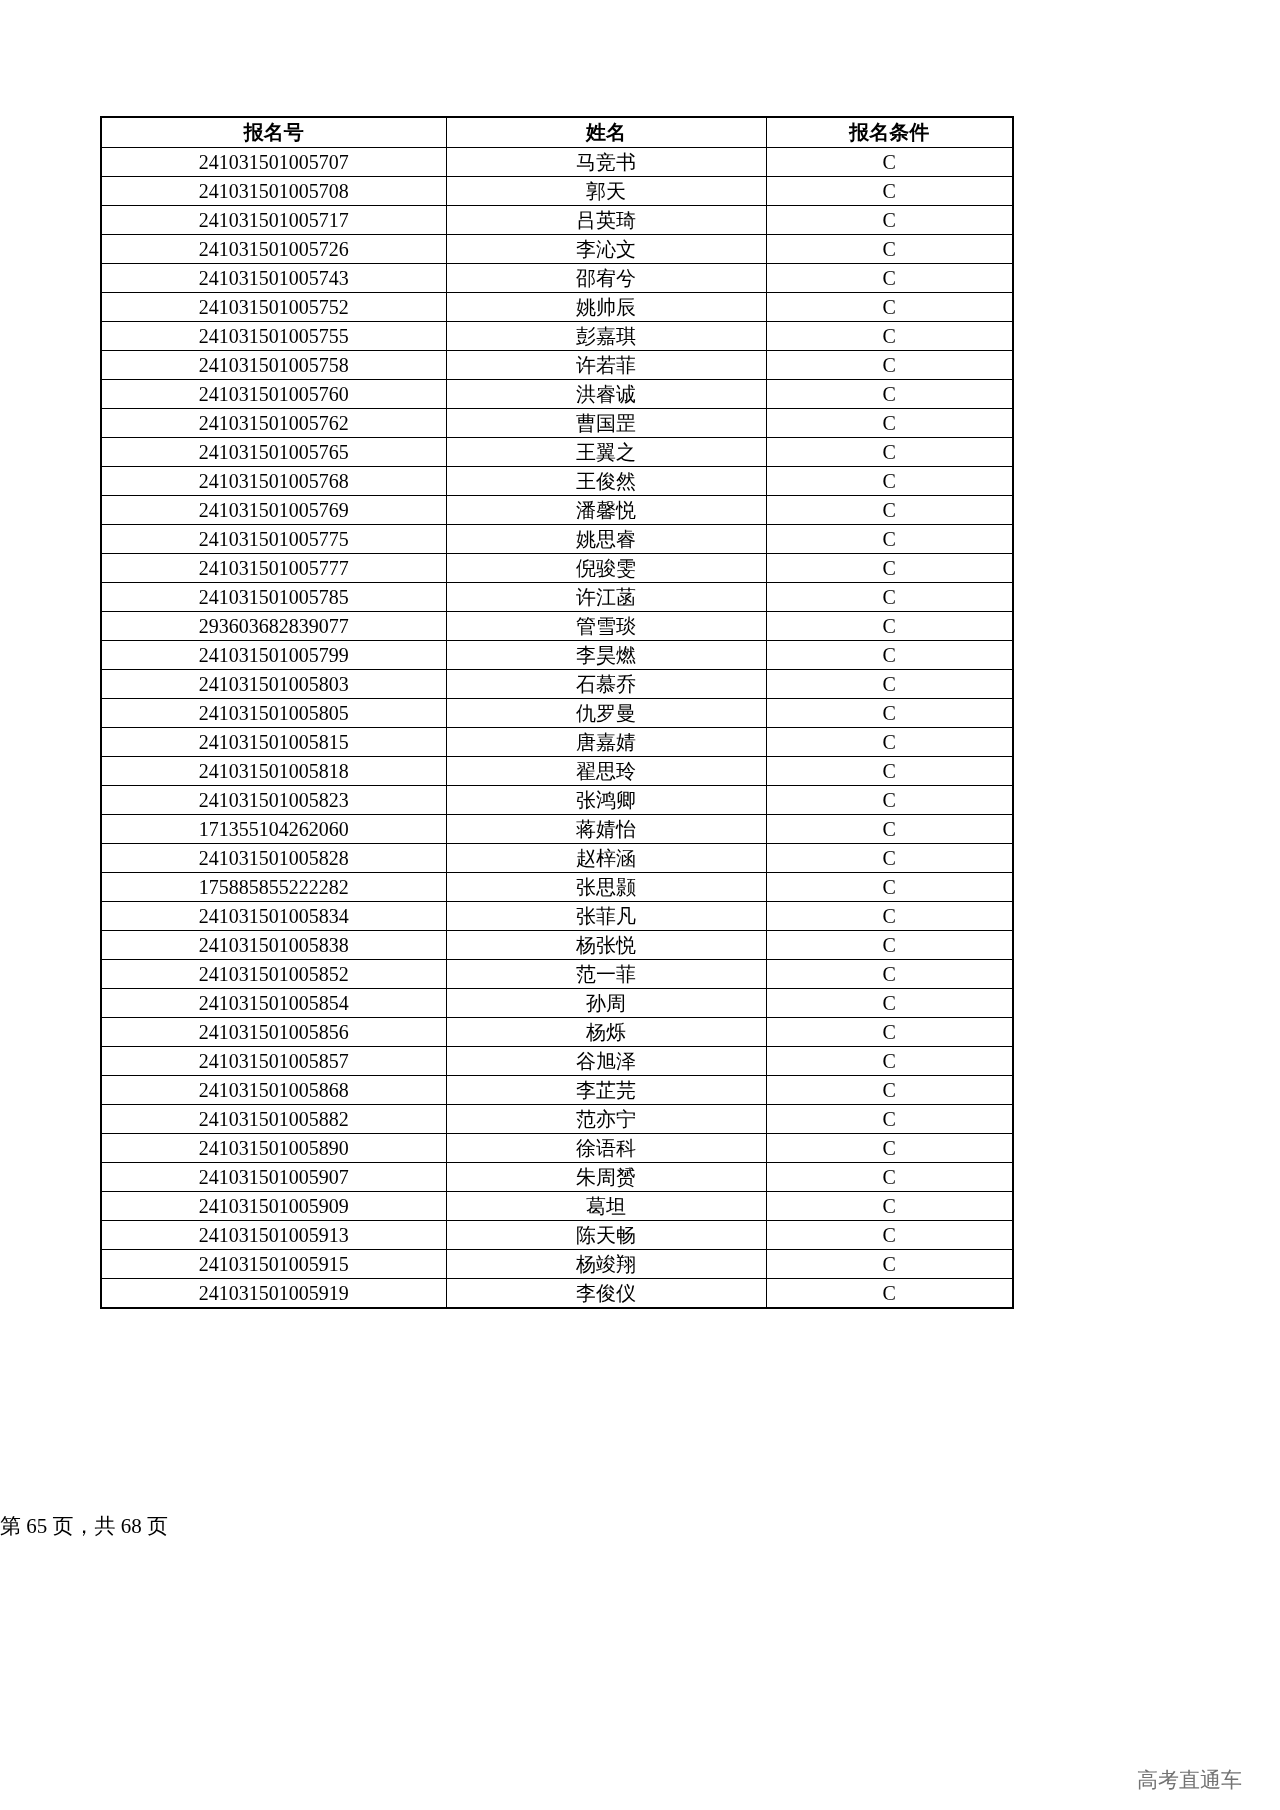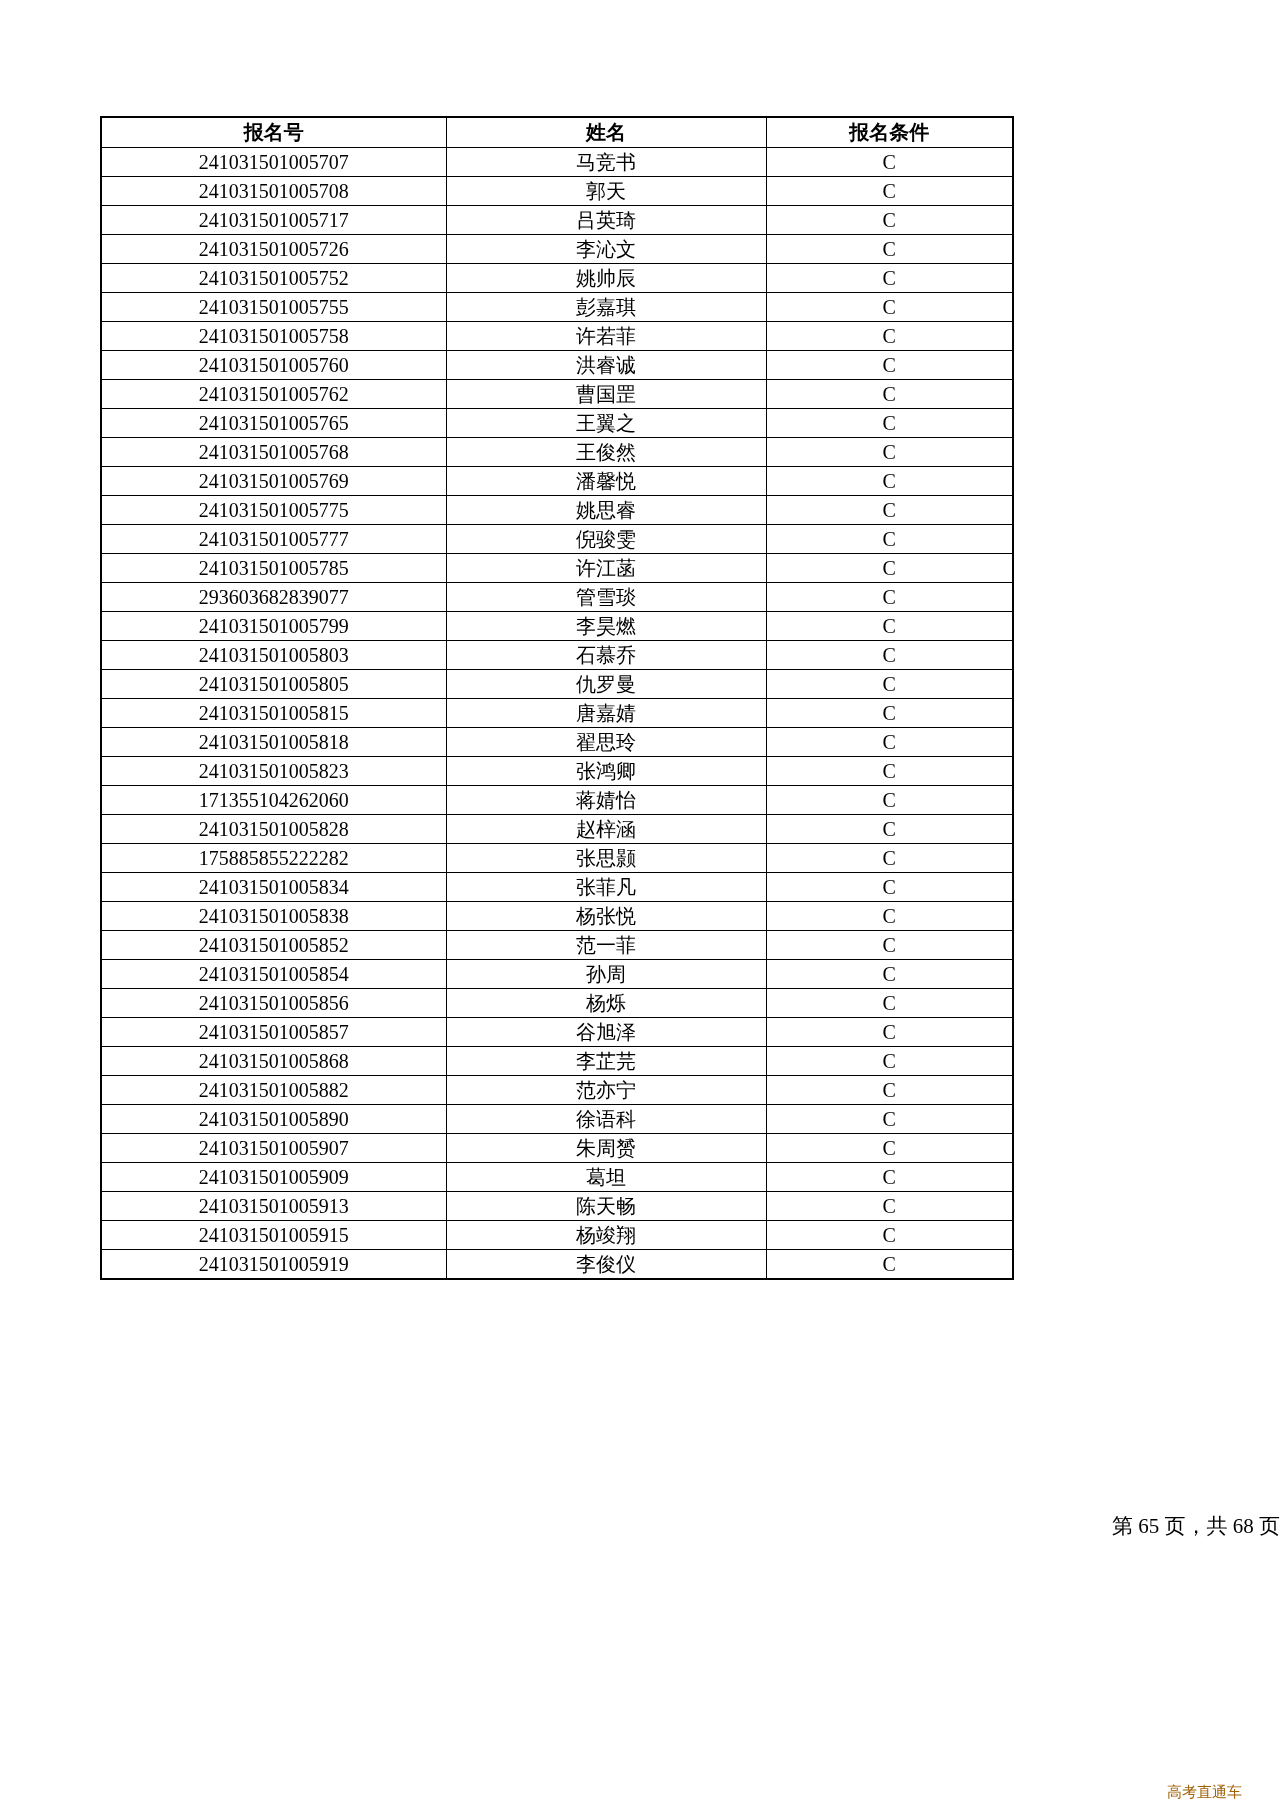--- a/index.html
+++ b/index.html
@@ -42,30 +42,30 @@
     height: 29px;
   }
   .report-table {
     border: 2px solid #000000;
   }
   .page-footer {
     position: absolute;
     left: 0;
     top: 1512px;
     width: 100%;
-    text-align: right;
+    text-align: left;
     font-size: 21px;
     color: #000000;
   }
   .watermark {
     position: absolute;
     right: 38px;
-    bottom: 8px;
-    font-size: 15px;
-    color: #a16207;
+    bottom: 16px;
+    font-size: 21px;
+    color: #737373;
     font-family: "Liberation Sans", "DejaVu Sans", sans-serif;
   }
 </style>
 </head>
 <body>
 
 <div class="page">
 
   <table class="report-table">
     <colgroup>
@@ -95,20 +95,25 @@
           <td>241031501005717</td>
           <td>吕英琦</td>
           <td>C</td>
         </tr>
         <tr>
           <td>241031501005726</td>
           <td>李沁文</td>
           <td>C</td>
         </tr>
         <tr>
+          <td>241031501005743</td>
+          <td>邵宥兮</td>
+          <td>C</td>
+        </tr>
+        <tr>
           <td>241031501005752</td>
           <td>姚帅辰</td>
           <td>C</td>
         </tr>
         <tr>
           <td>241031501005755</td>
           <td>彭嘉琪</td>
           <td>C</td>
         </tr>
         <tr>

